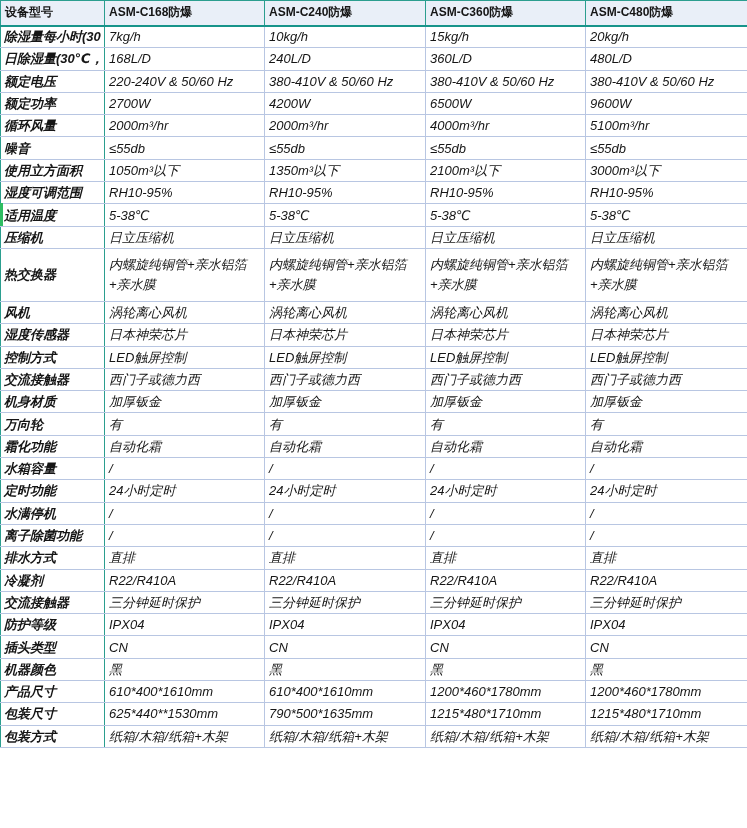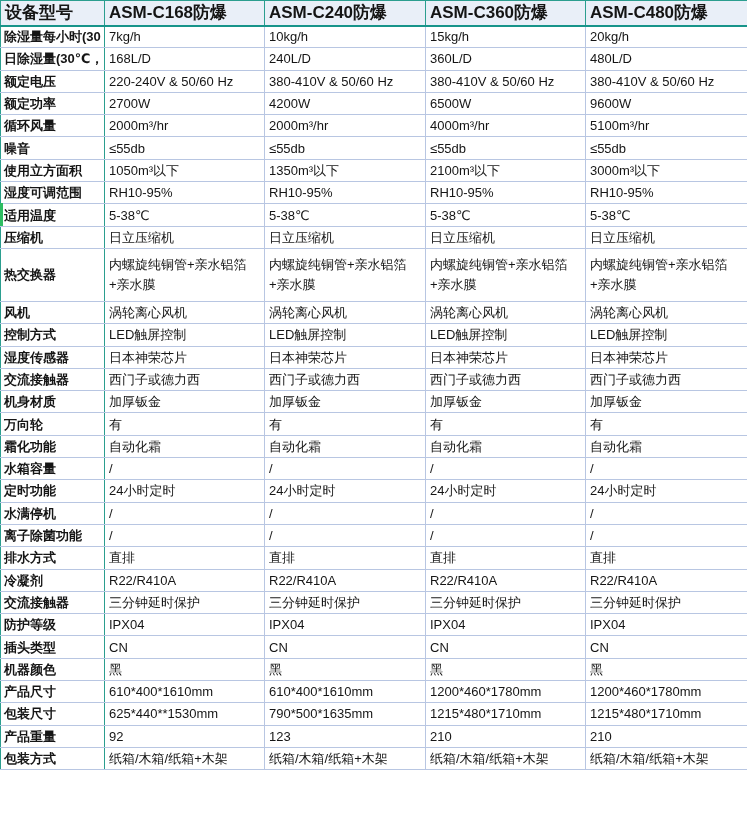--- a/index.html
+++ b/index.html
@@ -27,29 +27,29 @@
     white-space:nowrap;
     overflow:hidden;
     font-size:13px;
     line-height:15px;
     border-bottom:1px solid var(--grid);
     border-right:1px solid var(--grid);
     text-align:left;
   }
   thead tr{height:25px;}
   thead th{
-    font-size:17px;
+    font-size:12px;
     font-weight:700;
     background:var(--header-bg);
     border-top:1px solid var(--teal);
     border-bottom:2px solid var(--teal-dark);
     border-right:1px solid var(--teal);
   }
   thead th:first-child{border-left:1px solid var(--teal);}
-  tbody tr{height:22.3px;}
+  tbody tr{height:22.3px;font-style:italic;}
   tbody tr.tall{height:53px;}
   tbody tr.tall td{white-space:normal;line-height:20px;}
   tbody td:first-child{
     font-weight:700;
     border-left:1px solid var(--teal);
     border-right:1px solid var(--teal);
     padding:0 3px;
   }
   .green-marker{
     position:absolute;
@@ -158,34 +158,34 @@
           <td>内螺旋纯铜管+亲水铝箔+亲水膜</td>
         </tr>
         <tr>
           <td>风机</td>
           <td>涡轮离心风机</td>
           <td>涡轮离心风机</td>
           <td>涡轮离心风机</td>
           <td>涡轮离心风机</td>
         </tr>
         <tr>
+          <td>湿度传感器</td>
+          <td>日本神荣芯片</td>
+          <td>日本神荣芯片</td>
+          <td>日本神荣芯片</td>
+          <td>日本神荣芯片</td>
+        </tr>
+        <tr>
           <td>控制方式</td>
           <td>LED触屏控制</td>
           <td>LED触屏控制</td>
           <td>LED触屏控制</td>
           <td>LED触屏控制</td>
         </tr>
         <tr>
-          <td>湿度传感器</td>
-          <td>日本神荣芯片</td>
-          <td>日本神荣芯片</td>
-          <td>日本神荣芯片</td>
-          <td>日本神荣芯片</td>
-        </tr>
-        <tr>
           <td>交流接触器</td>
           <td>西门子或德力西</td>
           <td>西门子或德力西</td>
           <td>西门子或德力西</td>
           <td>西门子或德力西</td>
         </tr>
         <tr>
           <td>机身材质</td>
           <td>加厚钣金</td>
           <td>加厚钣金</td>
@@ -282,27 +282,20 @@
           <td>610*400*1610mm</td>
           <td>1200*460*1780mm</td>
           <td>1200*460*1780mm</td>
         </tr>
         <tr>
           <td>包装尺寸</td>
           <td>625*440**1530mm</td>
           <td>790*500*1635mm</td>
           <td>1215*480*1710mm</td>
           <td>1215*480*1710mm</td>
-        </tr>
-        <tr>
-          <td>产品重量</td>
-          <td>92</td>
-          <td>123</td>
-          <td>210</td>
-          <td>210</td>
         </tr>
         <tr>
           <td>包装方式</td>
           <td>纸箱/木箱/纸箱+木架</td>
           <td>纸箱/木箱/纸箱+木架</td>
           <td>纸箱/木箱/纸箱+木架</td>
           <td>纸箱/木箱/纸箱+木架</td>
         </tr>
       </tbody>
   </table>

